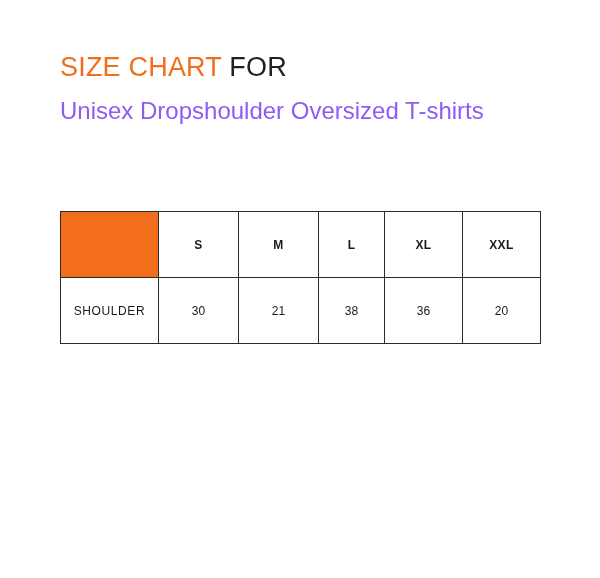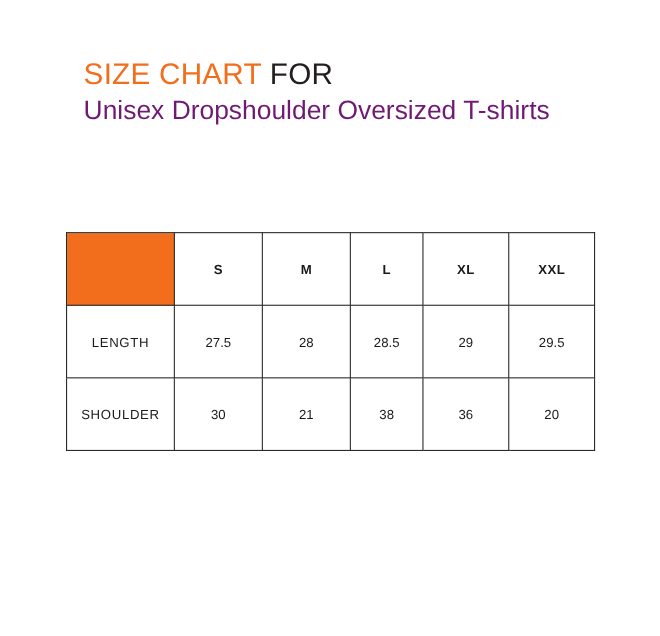--- a/index.html
+++ b/index.html
@@ -15,42 +15,42 @@
     overflow: hidden;
   }
   .page {
     position: relative;
     width: 600px;
     height: 578px;
     box-sizing: border-box;
   }
   .title-block {
     position: absolute;
-    left: 76px;
+    left: 60px;
     top: 52px;
     width: 500px;
   }
   .title-line1 {
     font-size: 27px;
     font-weight: 400;
     letter-spacing: 0.2px;
     line-height: 1.15;
     white-space: nowrap;
   }
   .title-accent {
     color: #f26e1d;
   }
   .title-rest {
     color: #231f20;
   }
   .title-line2 {
-    margin-top: 4px;
+    margin-top: 14px;
     font-size: 24px;
     font-weight: 400;
-    color: #701a75;
+    color: #8b5cf6;
     line-height: 1.2;
     white-space: nowrap;
   }
 
   .table-wrap {
     position: absolute;
     left: 60px;
     top: 211px;
     width: 480px;
   }
@@ -120,28 +120,20 @@
       <tbody>
         <tr>
           <td class="header-swatch"></td>
           <td class="header-cell">S</td>
           <td class="header-cell">M</td>
           <td class="header-cell">L</td>
           <td class="header-cell">XL</td>
           <td class="header-cell">XXL</td>
         </tr>
         <tr>
-          <td class="row-label">LENGTH</td>
-          <td>27.5</td>
-          <td>28</td>
-          <td>28.5</td>
-          <td>29</td>
-          <td>29.5</td>
-        </tr>
-        <tr>
           <td class="row-label">SHOULDER</td>
           <td>30</td>
           <td>21</td>
           <td>38</td>
           <td>36</td>
           <td>20</td>
         </tr>
       </tbody>
     </table>
   </div>

